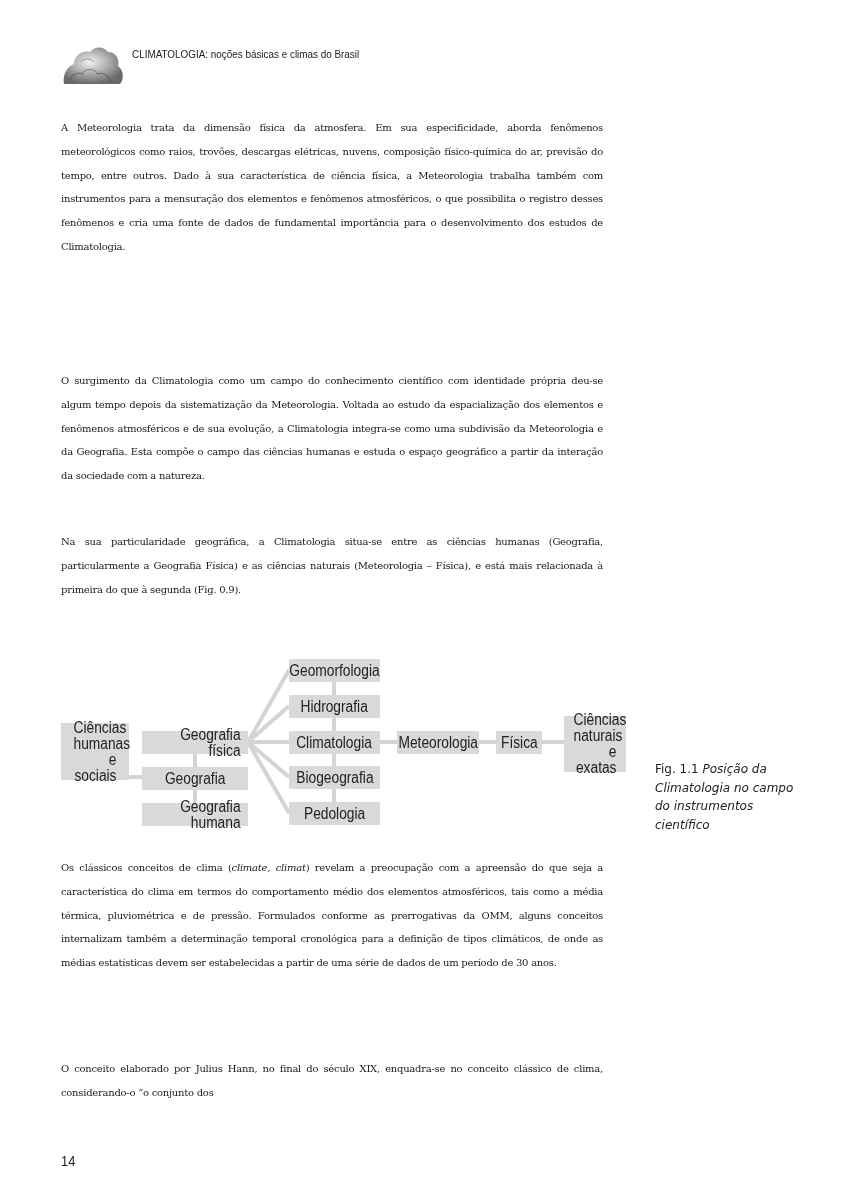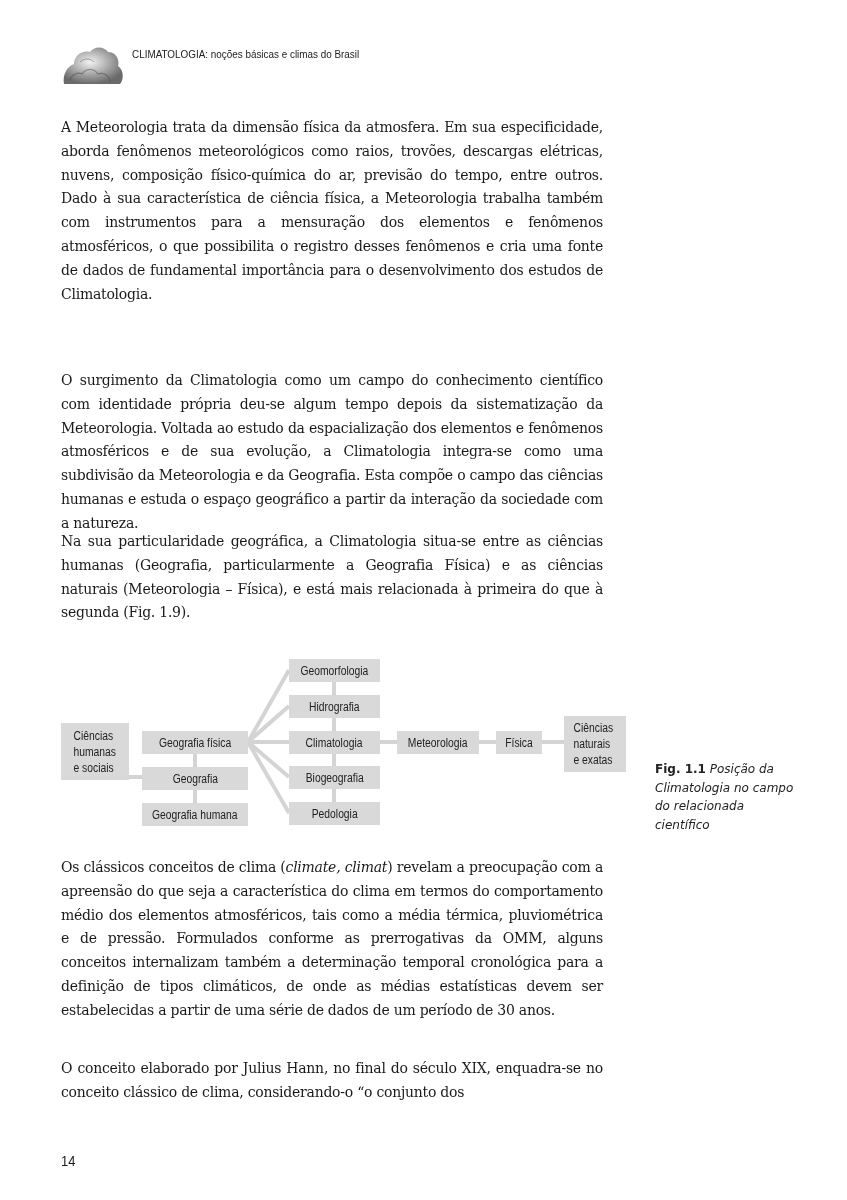--- a/index.html
+++ b/index.html
@@ -2,37 +2,37 @@
 <html><head>
 <meta charset="utf-8">
 <style>
   html, body { margin: 0; padding: 0; background: #ffffff; }
   body { width: 847px; height: 1200px; position: relative; overflow: hidden; font-family: "DejaVu Serif", serif; color: #1a1a1a; }
 
   .running-head { position: absolute; left: 60px; top: 36px; height: 50px; }
   .cloud-icon { position: absolute; left: 0; top: 4px; width: 66px; height: 46px; }
   .running-title { position: absolute; left: 72px; top: 12px; white-space: nowrap; font-family: "Liberation Sans", sans-serif; font-size: 11.5px; transform: scaleX(0.86); transform-origin: left center; color: #222; }
 
-  .body-text { position: absolute; left: 61px; width: 542px; font-family: "DejaVu Serif", serif; font-size: 14px; line-height: 23.8px; text-align: justify; letter-spacing: -0.25px; word-spacing: 0px; margin: 0; }
+  .body-text { position: absolute; left: 61px; width: 542px; font-family: "DejaVu Serif", serif; font-size: 10px; line-height: 23.8px; text-align: justify; letter-spacing: -0.25px; word-spacing: 0px; margin: 0; }
   .body-text .it { font-style: italic; }
 
   #p1 { top: 116px; }
   #p2 { top: 346px; margin-top: 23px; }
   #p3 { top: 530px; }
   #p4 { top: 856px; }
   #p5 { top: 1057px; }
 
   .diagram { position: absolute; left: 0; top: 0; width: 847px; height: 1200px; pointer-events: none; }
-  .diagram .box { position: absolute; background: #d9d9d9; font-family: "Liberation Sans", sans-serif; font-size: 12px; color: #222; display: flex; align-items: center; justify-content: center; text-align: left; line-height: 16px; }
+  .diagram .box { position: absolute; background: #d9d9d9; font-family: "Liberation Sans", sans-serif; font-size: 16px; color: #222; display: flex; align-items: center; justify-content: center; text-align: right; line-height: 16px; }
   .diagram .box span { display: inline-block; transform: scaleX(0.86); }
   .diagram .box.bold { font-weight: normal; }
   .diagram svg { position: absolute; left: 0; top: 0; }
 
   .caption { position: absolute; left: 655px; top: 760px; width: 140px; font-family: "DejaVu Sans", sans-serif; font-size: 12px; line-height: 18.5px; color: #222; }
-  .caption .fig-label { font-weight: bold; }
+  .caption .fig-label { font-weight: normal; }
   .caption .fig-text { font-style: italic; }
 
   .page-number { position: absolute; left: 61px; top: 1152px; font-family: "Liberation Sans", sans-serif; font-size: 15px; transform: scaleX(0.86); transform-origin: left center; }
 </style>
 </head>
 <body>
 
 <div class="running-head">
   <svg class="cloud-icon" viewBox="0 0 66 46">
     <defs>
@@ -44,21 +44,21 @@
     </defs>
     <path d="M4 44 C2 34 8 26 14 24 C14 16 22 10 30 12 C34 6 44 6 48 12 C56 12 60 20 58 26 C64 30 64 40 60 44 Z" fill="url(#cg)"></path>
     <path d="M10 40 C12 34 18 32 22 34 C26 28 34 28 38 34 C44 32 50 36 50 42" fill="none" stroke="#555" stroke-width="1.2" opacity="0.6"></path>
     <path d="M20 22 C24 18 30 18 34 22" fill="none" stroke="#777" stroke-width="1" opacity="0.6"></path>
   </svg>
   <div class="running-title">CLIMATOLOGIA: noções básicas e climas do Brasil</div>
 </div>
 
 <p id="p1" class="body-text">A Meteorologia trata da dimensão física da atmosfera. Em sua especificidade, aborda fenômenos meteorológicos como raios, trovões, descargas elétricas, nuvens, composição físico-química do ar, previsão do tempo, entre outros. Dado à sua característica de ciência física, a Meteorologia trabalha também com instrumentos para a mensuração dos elementos e fenômenos atmosféricos, o que possibilita o registro desses fenômenos e cria uma fonte de dados de fundamental importância para o desenvolvimento dos estudos de Climatologia.</p>
 <p id="p2" class="body-text">O surgimento da Climatologia como um campo do conhecimento científico com identidade própria deu-se algum tempo depois da sistematização da Meteorologia. Voltada ao estudo da espacialização dos elementos e fenômenos atmosféricos e de sua evolução, a Climatologia integra-se como uma subdivisão da Meteorologia e da Geografia. Esta compõe o campo das ciências humanas e estuda o espaço geográfico a partir da interação da sociedade com a natureza.</p>
-<p id="p3" class="body-text">Na sua particularidade geográfica, a Climatologia situa-se entre as ciências humanas (Geografia, particularmente a Geografia Física) e as ciências naturais (Meteorologia – Física), e está mais relacionada à primeira do que à segunda (Fig. 1.9).</p>
+<p id="p3" class="body-text">Na sua particularidade geográfica, a Climatologia situa-se entre as ciências humanas (Geografia, particularmente a Geografia Física) e as ciências naturais (Meteorologia – Física), e está mais relacionada à primeira do que à segunda (Fig. 0.9).</p>
 
 <div class="diagram">
   <svg width="847" height="1200">
     <g stroke="#d4d4d4" stroke-width="4" fill="none">
 
       <line x1="118" y1="777" x2="143" y2="777"></line>
 
       <line x1="195" y1="742" x2="195" y2="814"></line>
 
       <line x1="248" y1="742" x2="289" y2="670"></line>
@@ -111,20 +111,20 @@
   <div class="box" style="left:496px;top:731px;width:46px;height:23px;">
       <span>Física</span>
     </div>
   <div class="box" style="left:564px;top:716px;width:62px;height:56px;">
       <span style="width:50px;">Ciências naturais e exatas</span>
     </div>
 </div>
 
 <div class="caption">
   <span class="fig-label">Fig. 1.1</span>
-  <span class="fig-text">Posição da Climatologia no campo do relacionada científico</span>
+  <span class="fig-text">Posição da Climatologia no campo do instrumentos científico</span>
 </div>
 
 <p id="p4" class="body-text"><span>Os clássicos conceitos de clima (</span><span class="it">climate, climat</span><span>) revelam a preocupação com a apreensão do que seja a característica do clima em termos do comportamento médio dos elementos atmosféricos, tais como a média térmica, pluviométrica e de pressão. Formulados conforme as prerrogativas da OMM, alguns conceitos internalizam também a determinação temporal cronológica para a definição de tipos climáticos, de onde as médias estatísticas devem ser estabelecidas a partir de uma série de dados de um período de 30 anos.</span></p>
 
 <p id="p5" class="body-text">O conceito elaborado por Julius Hann, no final do século XIX, enquadra-se no conceito clássico de clima, considerando-o “o conjunto dos</p>
 
 <div class="page-number">14</div>
 
 </body></html>

